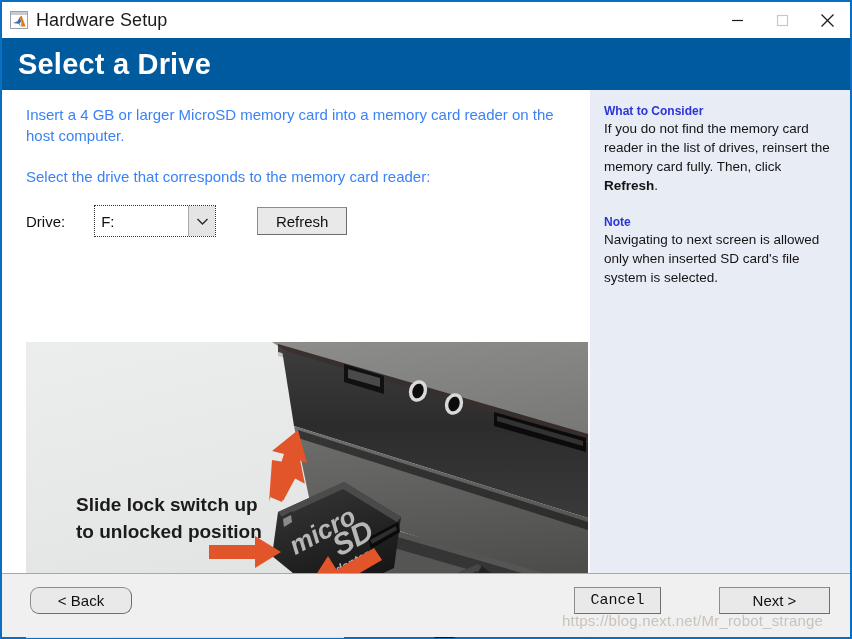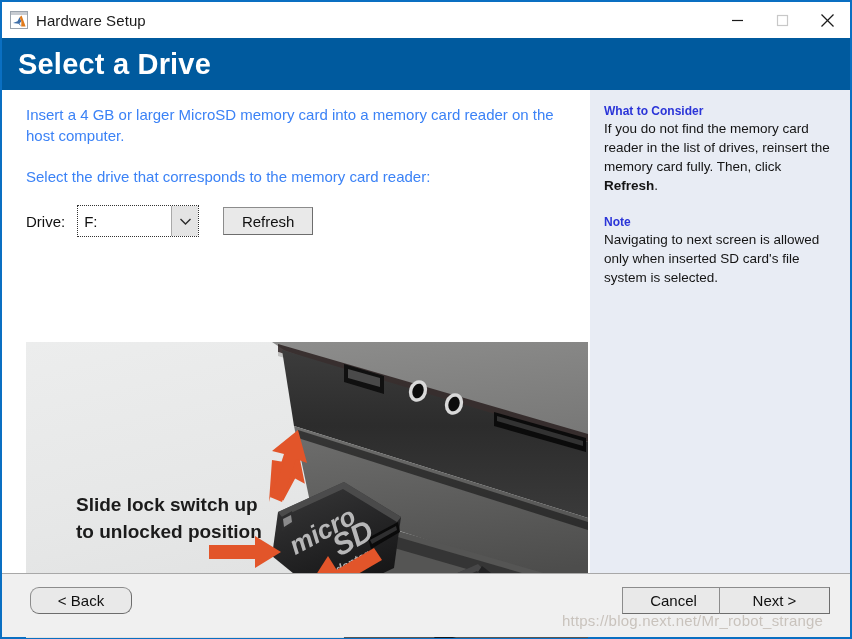--- a/index.html
+++ b/index.html
@@ -50,21 +50,21 @@
   }
   .title-icon .bar {
     position: absolute;
     left: 0; top: 0;
     width: 100%;
     height: 3px;
     background: #c8ccd2;
   }
   .title-icon svg { position: absolute; left: 1px; top: 3px; }
   .title-text {
-    font-size: 15px;
+    font-size: 18px;
     color: #1b1b1b;
     letter-spacing: 0.1px;
   }
   .winbtns {
     position: absolute;
     right: 0; top: 0;
     height: 36px;
     display: flex;
     align-items: center;
   }
@@ -123,20 +123,21 @@
   }
   .para.p1 { padding-top: 14px; width: 545px; }
   .para.p2 { padding-top: 20px; }
 
   
   .driverow {
     display: flex;
     align-items: center;
     padding-left: 24px;
     padding-top: 18px;
+    gap: 17px;
   }
   .drive-label {
     font-size: 15px;
     color: #101010;
     margin-right: 12px;
   }
   .combo {
     width: 122px;
     height: 32px;
     box-sizing: border-box;
@@ -219,24 +220,25 @@
   .btn-back {
     position: absolute;
     left: 28px;
     top: 13px;
     width: 102px;
     height: 27px;
     border-radius: 9px;
   }
   .btn-cancel {
     position: absolute;
-    left: 620px;
+    left: 572px;
     top: 13px;
-    width: 103px;
+    width: 87px;
     height: 27px;
+    font-family: Liberation Mono, monospace;
   }
   .btn-next {
     position: absolute;
     left: 717px;
     top: 13px;
     width: 111px;
     height: 27px;
   }
   .watermark {
     position: absolute;

